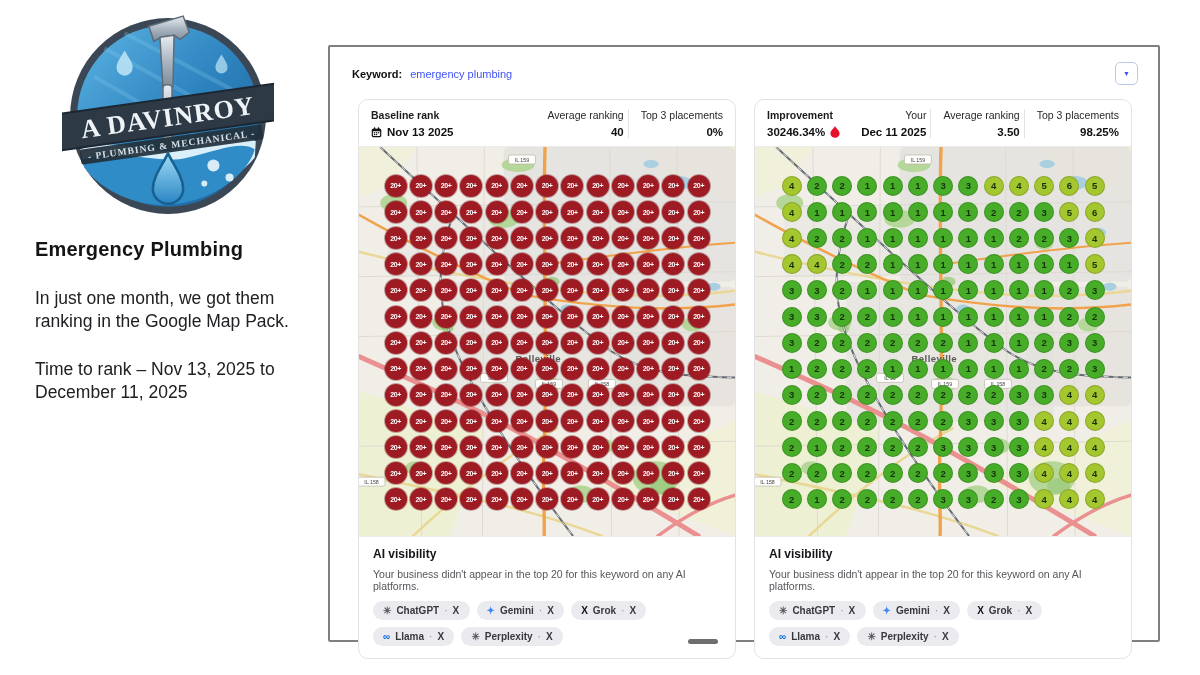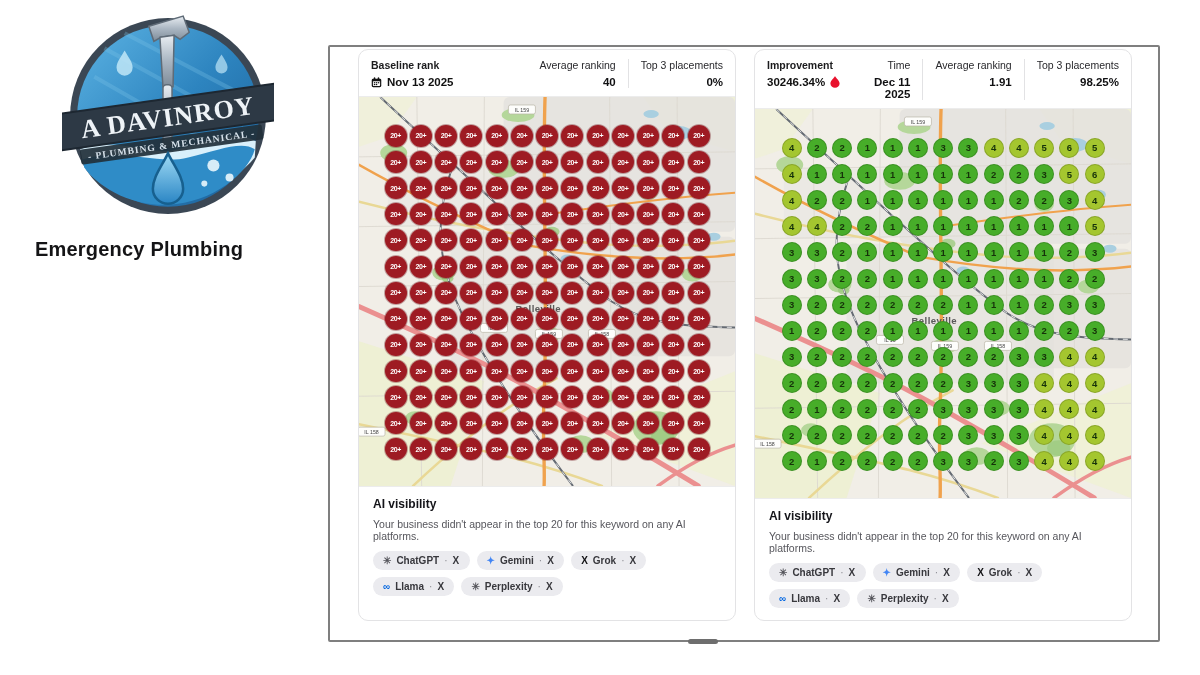--- a/index.html
+++ b/index.html
@@ -22,21 +22,21 @@
     display:flex;align-items:center;justify-content:center;background:#fff;cursor:pointer;}
   .dd-btn span{color:#4154f1;font-size:7px;line-height:1;}
   .cards{display:flex;gap:18px;padding:2px 26px 0 28px;}
   .card{flex:1;min-width:0;border:1px solid #e3e3e5;border-radius:10px;background:#fff;overflow:hidden;}
   .card-header{display:flex;align-items:flex-start;padding:9px 12px 8px 12px;}
   .ch-title{font-size:10.5px;font-weight:600;color:#1b1b1d;}
   .ch-sub{display:flex;align-items:center;gap:5px;font-size:11.5px;font-weight:700;margin-top:5px;color:#111;}
   .ch-ic{display:inline-flex;align-items:center;}
   .ch-stats{margin-left:auto;display:flex;}
   .stat{text-align:right;padding-left:12px;}
-  .stat + .stat{margin-left:12px;border-left:1px solid #e2e2e4;}
+  .stat + .stat{margin-left:4px;border-left:1px solid #e2e2e4;}
   .stat-label{font-size:10.5px;color:#28282c;font-weight:500;white-space:nowrap;}
   .stat-value{font-size:11.5px;font-weight:700;margin-top:5px;color:#101012;}
   .map{position:relative;height:389px;border-top:1px solid #ececec;border-bottom:1px solid #ececec;overflow:hidden;}
   .map svg.bg{position:absolute;inset:0;width:100%;height:100%;}
   .marker{position:absolute;transform:translate(-50%,-50%);border-radius:50%;
     display:flex;align-items:center;justify-content:center;font-weight:800;cursor:pointer;}
   .marker.red{width:22px;height:22px;font-size:7px;letter-spacing:-.3px;box-shadow:0 0 0 1px rgba(110,15,22,.35);}
   .marker.green{width:20px;height:20px;font-size:9.5px;box-shadow:inset 0 0 0 1px rgba(0,0,0,.16);}
   .ai{padding:10px 14px 12px 14px;}
   .ai-title{font-size:12px;font-weight:700;color:#141419;}
@@ -96,23 +96,32 @@
       <text x="105" y="119" text-anchor="middle" font-size="26" font-weight="bold" font-family="Liberation Serif, serif" fill="#eef3f7" letter-spacing="1">A DAVINROY</text>
       <rect x="14" y="130" width="182" height="15" fill="#223039" rx="2" opacity=".92"></rect>
       <text x="105" y="141" text-anchor="middle" font-size="9.5" font-weight="bold" font-family="Liberation Serif, serif" fill="#d6e1ea" letter-spacing="1">- PLUMBING &amp; MECHANICAL -</text>
     </g>
     <path d="M105,146 C98,160 90,170 90,181 a15,15 0 0 0 30,0 C120,170 112,160 105,146 Z" fill="url(#lgDrop)" stroke="#17608f" stroke-width="2.5"></path>
   </svg>
 </div>
 
 <div class="left-text">
   <h1>Emergency Plumbing</h1>
+  <p>In just one month, we got them ranking in the Google Map Pack.</p>
+  <p>Time to rank – Nov 13, 2025 to December 11, 2025</p>
 </div>
 
 <div class="panel">
+  <div class="kw-row">
+    <span class="kw-label">Keyword:</span>
+    <a class="kw-value">emergency plumbing</a>
+    <div class="dd-btn">
+      <span>▼</span>
+    </div>
+  </div>
   <div class="cards" id="cards">
       <div class="card">
         <div class="card-header">
           <div class="ch-left">
             <div class="ch-title">Baseline rank</div>
             <div class="ch-sub">
               <span class="ch-ic">
                 <svg width="11" height="11" viewBox="0 0 12 12">
                   <rect x="0.8" y="1.8" width="10.4" height="9.4" rx="1.6" fill="#141414"></rect>
                   <rect x="3" y="0.4" width="1.7" height="2.8" rx="0.85" fill="#141414"></rect>
@@ -447,26 +456,26 @@
               <span>30246.34%</span>
               <span class="ch-ic">
                 <svg width="10" height="12" viewBox="0 0 10 12">
                   <path d="M5 0 C6.2 2.4 9.6 4.6 9.6 7.6 C9.6 10 7.5 11.8 5 11.8 C2.5 11.8 0.4 10 0.4 7.6 C0.4 4.6 3.8 2.4 5 0 Z" fill="#e8112d"></path>
                 </svg>
               </span>
             </div>
           </div>
           <div class="ch-stats">
             <div class="stat">
-              <div class="stat-label">Time</div>
+              <div class="stat-label">Your</div>
               <div class="stat-value">Dec 11 2025</div>
             </div>
             <div class="stat">
               <div class="stat-label">Average ranking</div>
-              <div class="stat-value">1.91</div>
+              <div class="stat-value">3.50</div>
             </div>
             <div class="stat">
               <div class="stat-label">Top 3 placements</div>
               <div class="stat-value">98.25%</div>
             </div>
           </div>
         </div>
         <div class="map">
           <svg class="bg" viewBox="0 0 390 390" preserveAspectRatio="none">
             <rect width="390" height="390" fill="#f1eee7"></rect>

